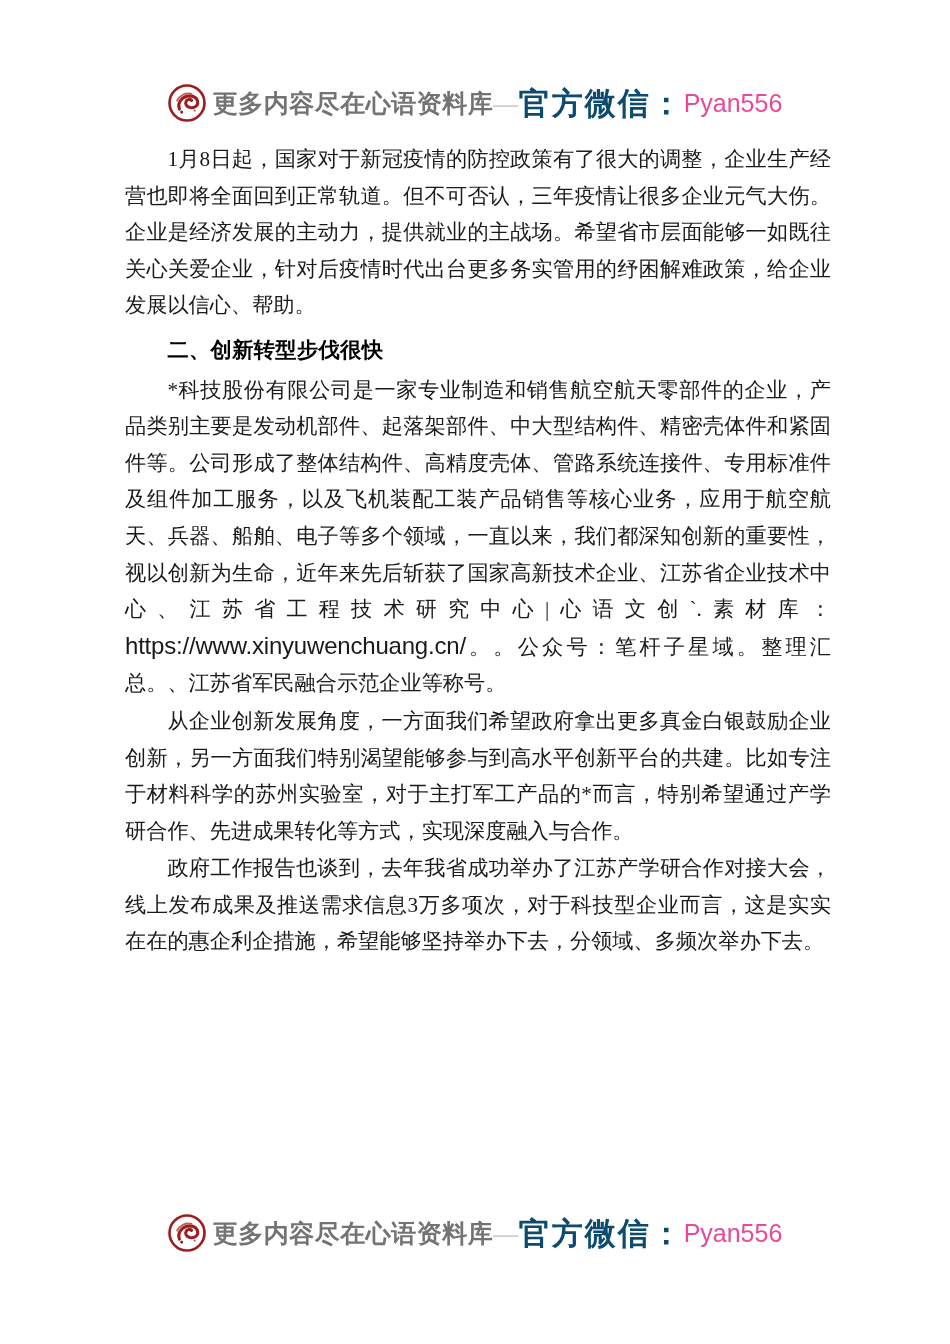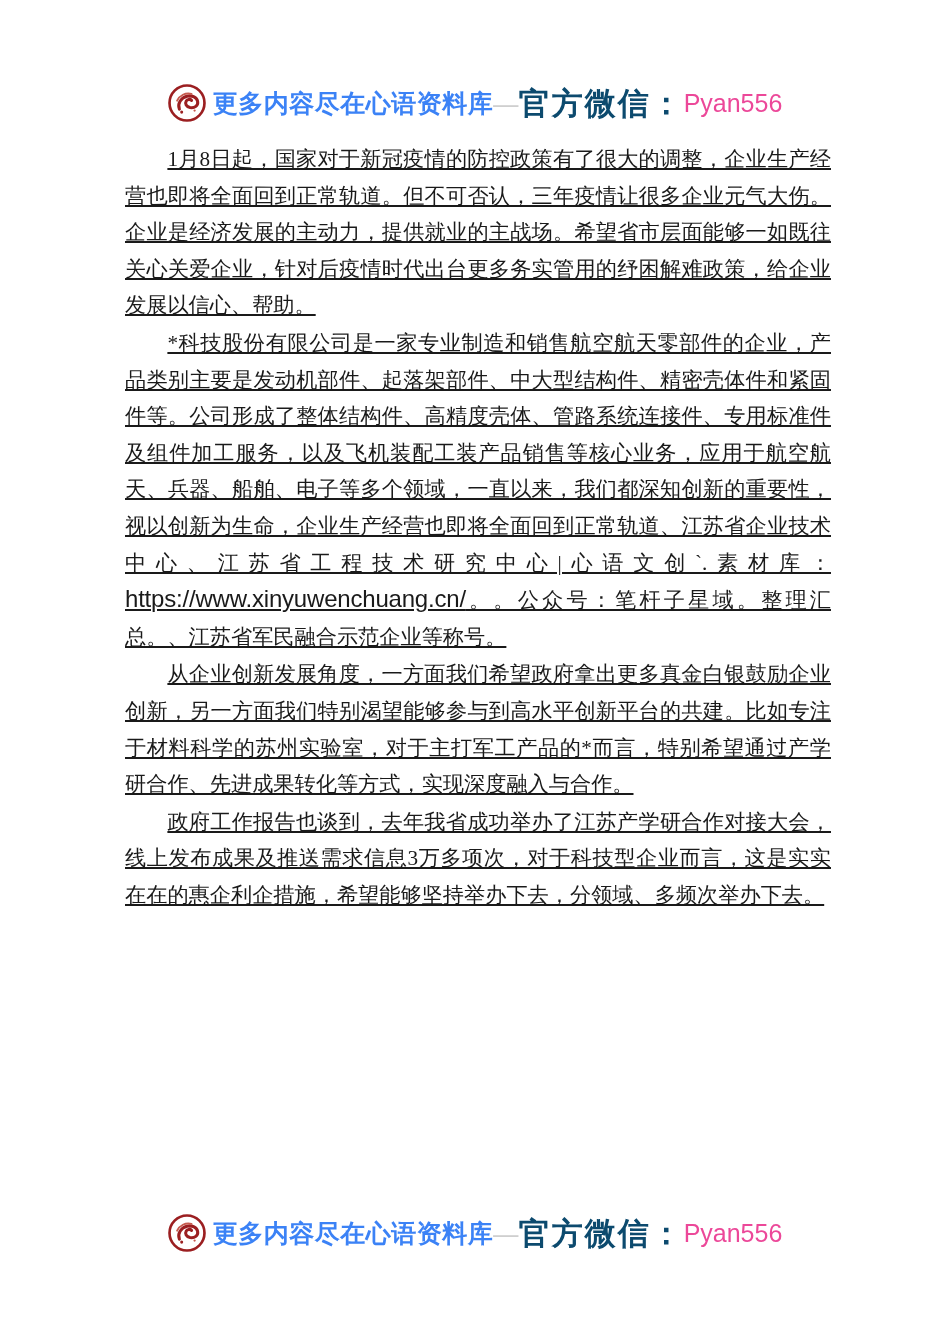--- a/index.html
+++ b/index.html
@@ -45,21 +45,21 @@
     display: block;
   }
   .wm-text {
     font-family: "Liberation Serif", "DejaVu Serif", serif;
     font-size: 25px;
     font-weight: bold;
     letter-spacing: 0.5px;
     line-height: 1;
     white-space: nowrap;
   }
-  .wm-a { color: #3b82f6; }
+  .wm-a { color: #737373; }
   .wm-dash { color: #cfcfcf; }
   .wm-b {
     color: #0c4a6e;
     font-size: 31px;
     letter-spacing: 2px;
   }
   .wm-c {
     color: #ec4899;
     font-family: "Liberation Sans", "DejaVu Sans", sans-serif;
     font-size: 25px;
@@ -78,21 +78,20 @@
   p.para {
     margin: 0 0 1px 0;
     font-size: 21.2px;
     line-height: 36.6px;
     color: #1a1a1a;
     text-align: justify;
     text-justify: inter-ideograph;
     text-indent: 2em;
     font-family: "Liberation Serif", "DejaVu Serif", serif;
     letter-spacing: 0px;
-    text-decoration: underline;
   }
 
   h2.heading {
     margin: 8px 0 3px 0;
     font-size: 21.2px;
     line-height: 36.6px;
     color: #000000;
     font-weight: bold;
     text-indent: 2em;
     font-family: "Liberation Sans", "DejaVu Sans", sans-serif;
@@ -121,23 +120,24 @@
     <span class="wm-text wm-a">更多内容尽在心语资料库</span>
     <span class="wm-text wm-dash">—</span>
     <span class="wm-text wm-b">官方微信：</span>
     <span class="wm-text wm-c">Pyan556</span>
   </div>
 
   <div class="content">
 
     <p class="para">1月8日起，国家对于新冠疫情的防控政策有了很大的调整，企业生产经营也即将全面回到正常轨道。但不可否认，三年疫情让很多企业元气大伤。企业是经济发展的主动力，提供就业的主战场。希望省市层面能够一如既往关心关爱企业，针对后疫情时代出台更多务实管用的纾困解难政策，给企业发展以信心、帮助。</p>
 
+    <h2 class="heading">二、创新转型步伐很快</h2>
 
 
-    <p class="para"><span>*科技股份有限公司是一家专业制造和销售航空航天零部件的企业，产品类别主要是发动机部件、起落架部件、中大型结构件、精密壳体件和紧固件等。公司形成了整体结构件、高精度壳体、管路系统连接件、专用标准件及组件加工服务，以及飞机装配工装产品销售等核心业务，应用于航空航天、兵器、船舶、电子等多个领域，一直以来，我们都深知创新的重要性，视以创新为生命，企业生产经营也即将全面回到正常轨道、江苏省企业技术中心、江苏省工程技术研究中心|心语文创`.素材库：</span><span class="url-run">https://www.xinyuwenchuang.cn/</span><span>。。公众号：笔杆子星域。整理汇总。、江苏省军民融合示范企业等称号。</span></p>
+    <p class="para"><span>*科技股份有限公司是一家专业制造和销售航空航天零部件的企业，产品类别主要是发动机部件、起落架部件、中大型结构件、精密壳体件和紧固件等。公司形成了整体结构件、高精度壳体、管路系统连接件、专用标准件及组件加工服务，以及飞机装配工装产品销售等核心业务，应用于航空航天、兵器、船舶、电子等多个领域，一直以来，我们都深知创新的重要性，视以创新为生命，近年来先后斩获了国家高新技术企业、江苏省企业技术中心、江苏省工程技术研究中心|心语文创`.素材库：</span><span class="url-run">https://www.xinyuwenchuang.cn/</span><span>。。公众号：笔杆子星域。整理汇总。、江苏省军民融合示范企业等称号。</span></p>
 
 
     <p class="para">从企业创新发展角度，一方面我们希望政府拿出更多真金白银鼓励企业创新，另一方面我们特别渴望能够参与到高水平创新平台的共建。比如专注于材料科学的苏州实验室，对于主打军工产品的*而言，特别希望通过产学研合作、先进成果转化等方式，实现深度融入与合作。</p>
 
     <p class="para">政府工作报告也谈到，去年我省成功举办了江苏产学研合作对接大会，线上发布成果及推送需求信息3万多项次，对于科技型企业而言，这是实实在在的惠企利企措施，希望能够坚持举办下去，分领域、多频次举办下去。</p>
 
   </div>
 
   <div class="watermark bottom">
     <svg class="wm-logo" viewBox="0 0 100 100">

